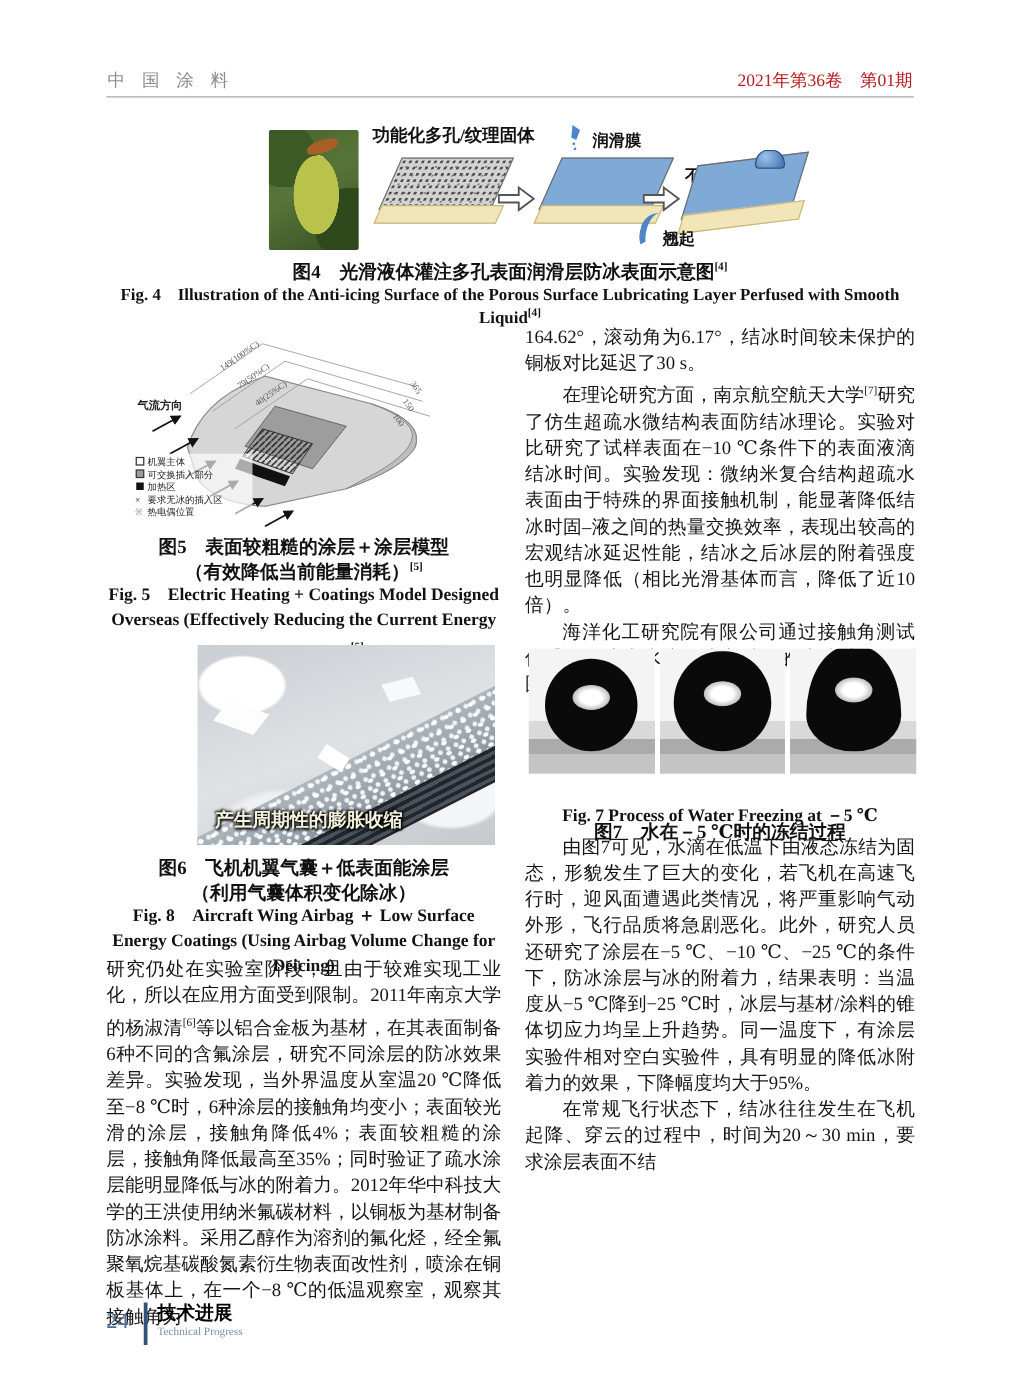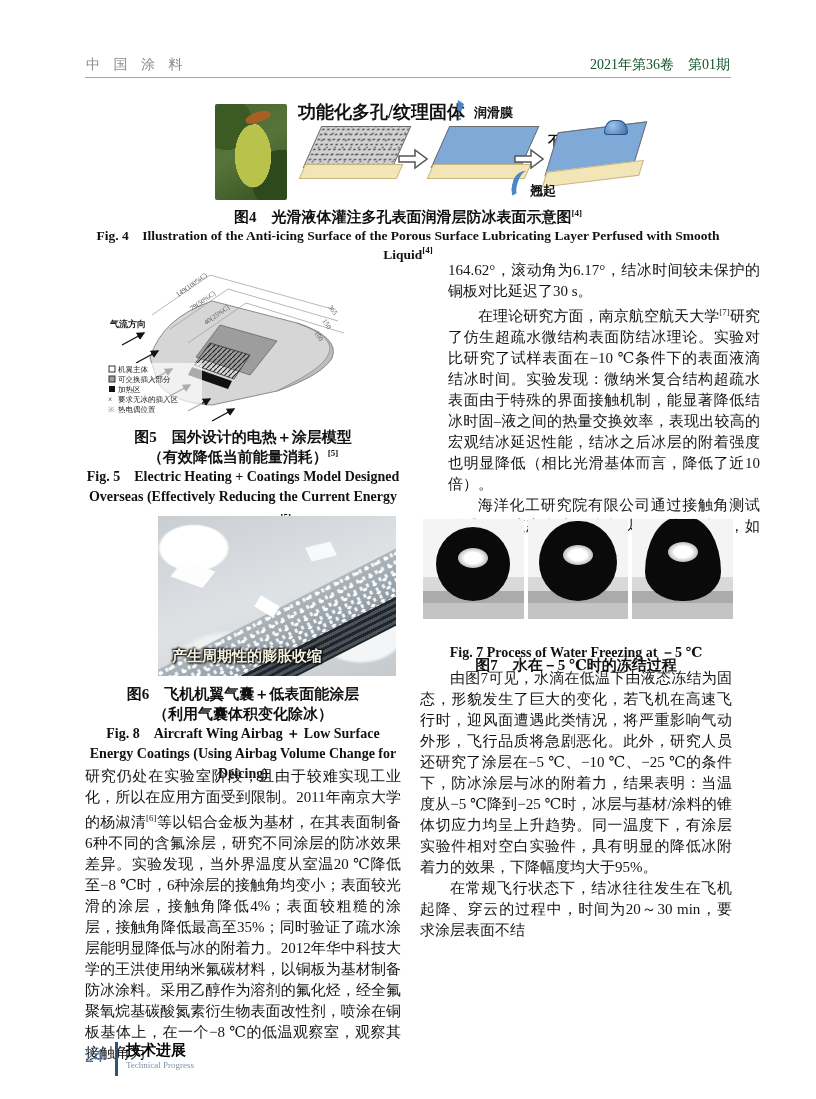--- a/index.html
+++ b/index.html
@@ -3,35 +3,35 @@
 <meta charset="utf-8">
 <style>
   html,body{margin:0;padding:0;}
   body{width:816px;height:1099px;position:relative;background:#ffffff;
        font-family:"Liberation Serif","DejaVu Serif",serif;color:#1c1c1c;
        -webkit-font-smoothing:antialiased;}
   .abs{position:absolute;}
 
   
   .hdr-left{left:86px;top:56px;font-size:14px;color:#8c8c8c;letter-spacing:5px;}
-  .hdr-right{right:86px;top:56px;font-size:14px;color:#14532d;}
+  .hdr-right{right:86px;top:56px;font-size:14px;color:#b91c1c;}
   .hdr-rule{left:85px;top:77px;width:646px;height:1px;background:#a8a8a8;}
 
   
   .fig4{left:212px;top:98px;width:410px;height:106px;}
   .plant{left:3px;top:6px;width:72px;height:96px;border-radius:2px;overflow:hidden;
      background:
        radial-gradient(ellipse 30px 52px at 38px 52px,#b9c24a 0 60%,transparent 61%),
        radial-gradient(ellipse 16px 26px at 40px 36px,#d8d66a 0 60%,transparent 61%),
        radial-gradient(circle 26px at 12px 20px,#3c5a23 0 100%,transparent 100%),
        radial-gradient(circle 30px at 66px 76px,#2e4a1c 0 100%,transparent 100%),
        linear-gradient(150deg,#49632a 0%,#57753a 45%,#354e20 100%);}
   .plant-lid{left:30px;top:8px;width:26px;height:10px;border-radius:50% 50% 40% 40%;
      background:#a95f23;transform:rotate(-18deg);}
-  .fig4-toplabel{left:86px;top:2px;font-size:18px;font-weight:bold;color:#111;}
+  .fig4-toplabel{left:86px;top:2px;font-size:14px;font-weight:bold;color:#111;}
   .blk{width:104px;height:60px;}
   .blk .face{position:absolute;left:10px;top:0;width:88px;height:40px;
      transform:skewX(-24deg);border:1px solid #6d6d6d;}
   .blk .base{position:absolute;left:0px;top:38px;width:96px;height:13px;
      transform:skewX(-24deg);background:#f2e5b8;border:1px solid #c9b67d;}
   .speck-gray{background-color:#d2d2d2;
      background-image:radial-gradient(#4a4a4a 1px,transparent 1.2px),
                       radial-gradient(#7d7d7d 1px,transparent 1.2px);
      background-size:5px 5px,8px 7px;background-position:0 0,2px 3px;}
   .speck-blue{background-color:#7fa9d6;
@@ -99,21 +99,21 @@
   .fig6-overlay{position:absolute;left:14px;bottom:10px;font-size:15px;font-weight:bold;
     color:#f5f2df;text-shadow:0 0 3px #000,1px 1px 2px #000,-1px -1px 2px #000;}
 
   .cap6-cn1{left:85px;top:685px;width:316px;}
   .cap6-cn2{left:85px;top:705px;width:316px;}
   .cap6-en{left:85px;top:724px;width:316px;line-height:20px;}
 
   .bodyL{left:85px;top:766px;width:316px;height:256px;}
 
   
-  .bodyR1{left:420px;top:260px;width:312px;margin-left:28px;}
+  .bodyR1{left:420px;top:260px;width:312px;}
 
   .fig7{left:423px;top:519px;width:310px;height:100px;display:flex;gap:4px;}
   .fig7 .shot{flex:1;position:relative;overflow:hidden;
     background:linear-gradient(to bottom,#f4f4f4 0 58%,#d9d9d9 58% 72%,#ababab 72% 84%,#c4c4c4 84% 100%);}
   .drop{position:absolute;left:50%;transform:translateX(-50%);bottom:18px;width:74px;height:74px;
     background:radial-gradient(circle at 50% 46%,#0a0a0a 0 100%);
     border-radius:50%;}
   .drop::after{content:"";position:absolute;left:50%;top:42%;transform:translate(-50%,-50%);
     width:30px;height:20px;border-radius:50%;
     background:radial-gradient(ellipse at 50% 50%,#ffffff 0 40%,#bdbdbd 70%,transparent 75%);}
@@ -228,21 +228,21 @@
     <text x="26" y="119">可交换插入部分</text>
     <rect x="17" y="123" width="6" height="6" fill="#111"></rect>
     <text x="26" y="129">加热区</text>
     <text x="16" y="139">×</text>
     <text x="26" y="139">要求无冰的插入区</text>
     <text x="16" y="149" fill="#888">※</text>
     <text x="26" y="149">热电偶位置</text>
   </g>
 </svg>
 
-<div class="abs cap cap-cn cap5-cn1">图5　国外设计的电热＋涂层模型</div>
+<div class="abs cap cap-cn cap5-cn1">图5　表面较粗糙的涂层＋涂层模型</div>
 <div class="abs cap cap-cn cap5-cn2"><span>（有效降低当前能量消耗）</span><sup>[5]</sup></div>
 <div class="abs cap cap-en cap5-en"><span>Fig. 5　Electric Heating + Coatings Model Designed Overseas (Effectively Reducing the Current Energy Consumption)</span><sup>[5]</sup></div>
 
 <div class="abs fig6">
   <div class="wing"></div>
   <div class="wing2"></div>
   <div class="ice1"></div>
   <div class="ice2"></div>
   <div class="ice3"></div>
   <div class="fig6-overlay">产生周期性的膨胀收缩</div>

